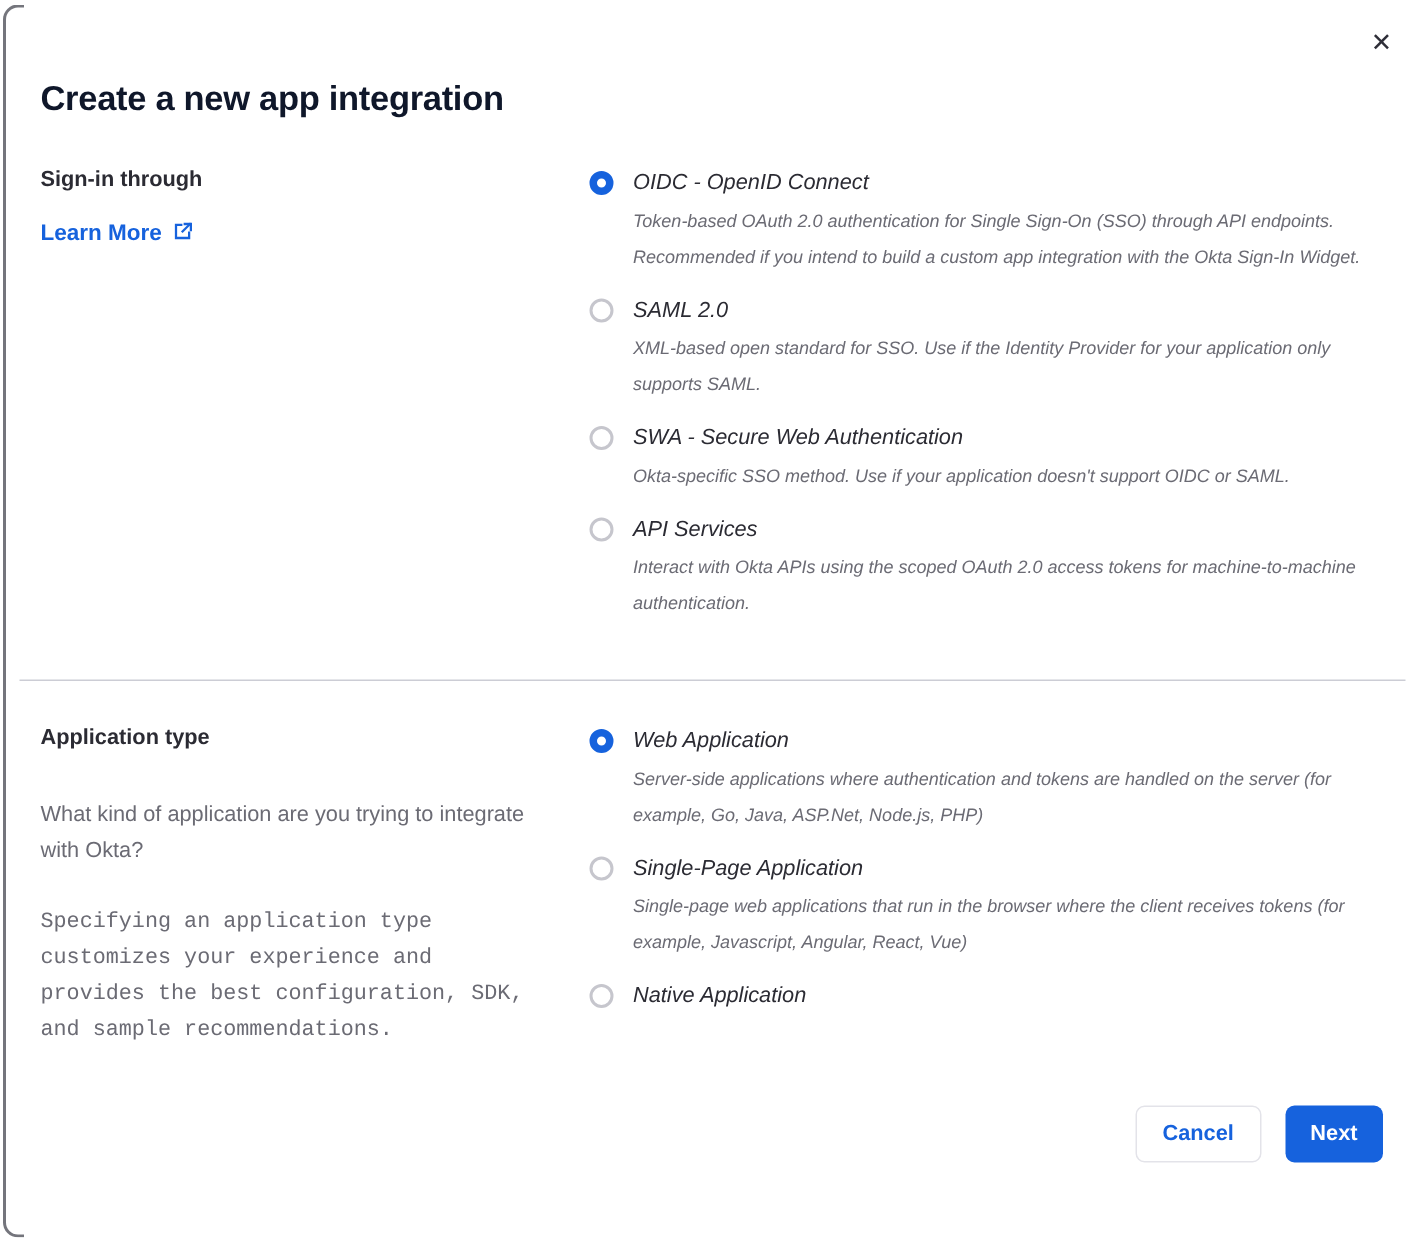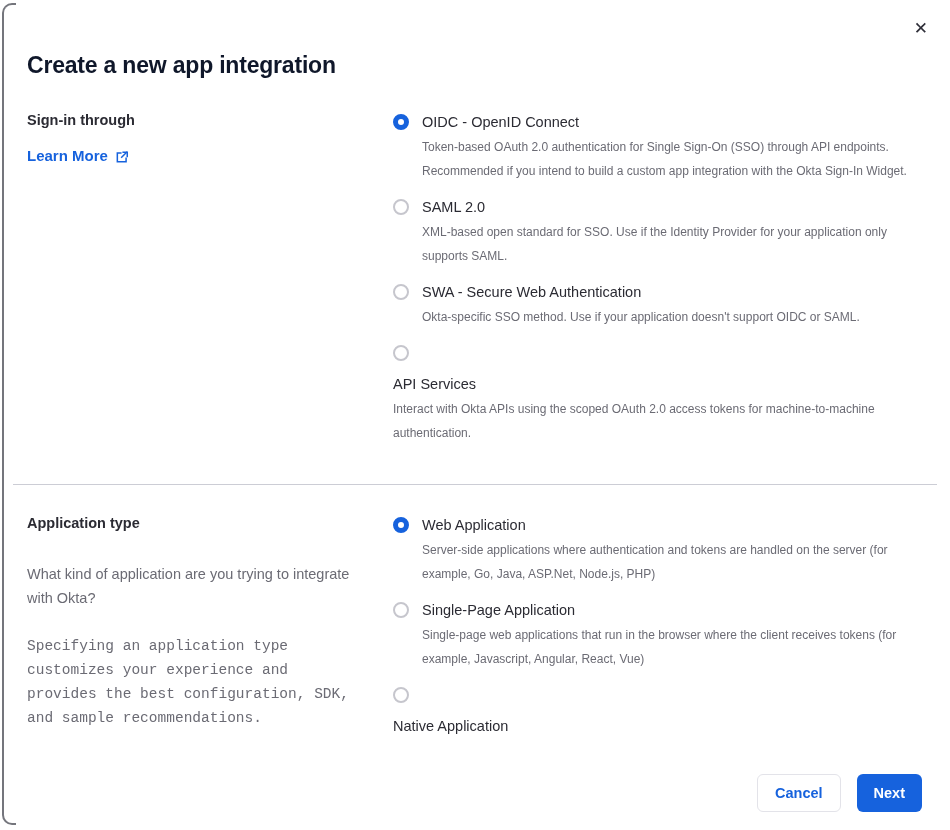--- a/index.html
+++ b/index.html
@@ -48,21 +48,21 @@
   .section .left-col { width: 338px; flex-shrink: 0; }
   .section .right-col { flex: 1; }
   .field-label {
     font-size: 14.5px;
     font-weight: 700;
     color: #2b2b33;
   }
   .learn-more {
     margin-top: 19px;
     display: inline-flex;
-    align-items: flex-end;
+    align-items: flex-start;
     gap: 7px;
     color: #1662dd;
     font-size: 15px;
     font-weight: 700;
     text-decoration: none;
     cursor: pointer;
   }
   .learn-more svg { display: block; }
   .left-para {
     font-size: 14.5px;
@@ -70,22 +70,23 @@
     color: #6b6b74;
     max-width: 338px;
   }
   .para-1 { margin-top: 31px; }
   .para-2 { margin-top: 24px; font-family: Liberation Mono, monospace; }
   .option {
     display: flex;
     gap: 13px;
     margin-bottom: 14px;
     align-items: flex-start;
-  }
-  .option:last-child { margin-bottom: 0; flex-direction: column; }
+    font-style: italic;
+  }
+  .option:last-child { margin-bottom: 0; }
   .radio {
     width: 16px; height: 16px;
     border-radius: 50%;
     border: 2px solid #c6c6cd;
     background: #fff;
     flex-shrink: 0;
     margin-top: 2px;
     cursor: pointer;
   }
   .radio.selected {

